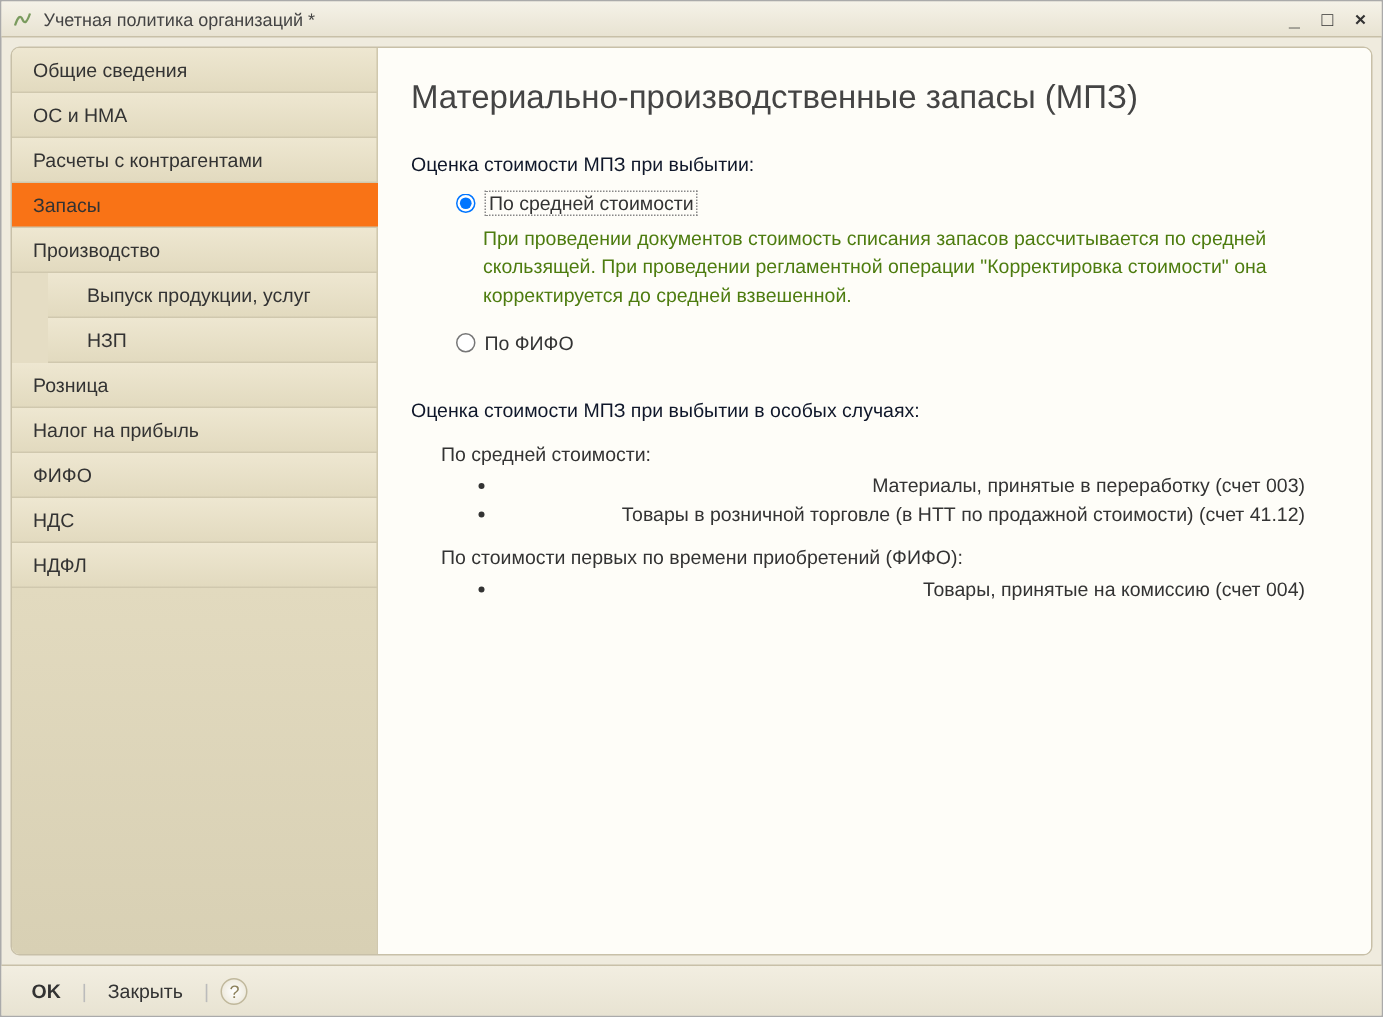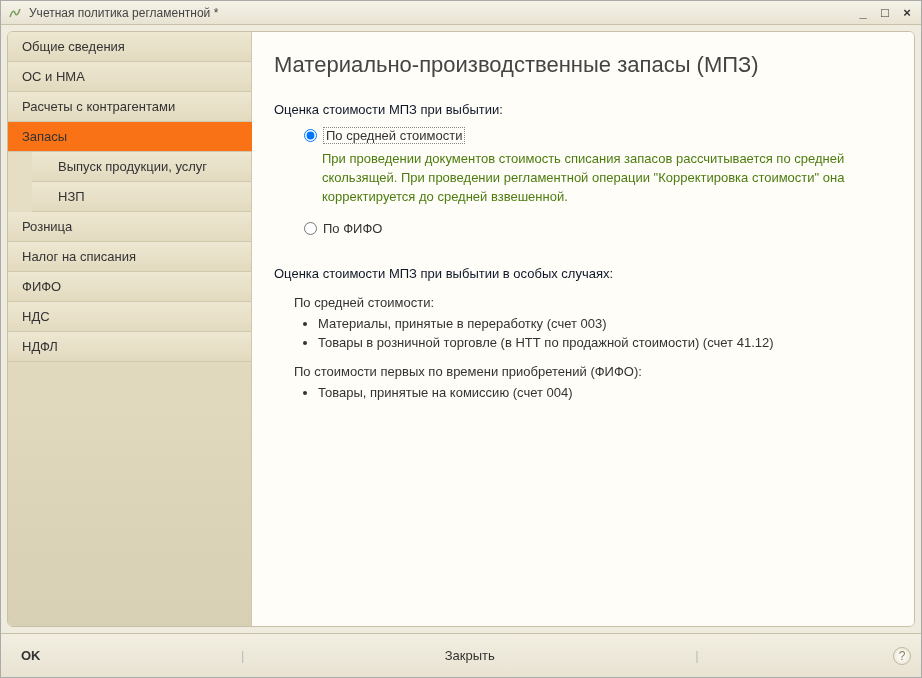--- a/index.html
+++ b/index.html
@@ -132,28 +132,29 @@
     margin-top: 30px;
   }
   .sub-heading {
     margin: 14px 0 6px 20px;
   }
   ul.bullets {
     margin: 4px 0 10px 44px;
     padding: 0;
   }
   ul.bullets li {
-    margin: 4px 0;
+    margin: 4px 16px;
     list-style: disc;
+    text-align: right;
   }
   .footer {
-    height: 44px;
+    height: 34px;
     display: flex;
     align-items: center;
-    justify-content: space-between;
+    justify-content: flex-start;
     padding: 0 10px;
     gap: 4px;
     border-top: 1px solid #c8c0a8;
     background: linear-gradient(#f2eee1, #e8e3d2);
   }
   .footer-btn {
     padding: 3px 10px;
     font-size: 13px;
     background: transparent;
     border: none;
@@ -178,40 +179,41 @@
 <body>
 
 <div class="window">
 
   <div class="titlebar">
     <span class="titlebar-icon">
       <svg width="14" height="14" viewBox="0 0 14 14">
           <path d="M2 11 Q5 2 7 7 Q9 12 12 3" stroke="#7a9b5e" stroke-width="1.5" fill="none"></path>
         </svg>
     </span>
-    <span class="titlebar-text">Учетная политика регламентной *</span>
+    <span class="titlebar-text">Учетная политика организаций *</span>
     <div class="titlebar-controls">
       <span class="titlebar-btn">_</span>
       <span class="titlebar-btn">□</span>
       <span class="titlebar-btn">×</span>
     </div>
   </div>
 
   <div class="content-area">
     <div class="inner-panel">
 
       <div class="sidebar">
         <div class="sidebar-item"><span>Общие сведения</span></div>
         <div class="sidebar-item"><span>ОС и НМА</span></div>
         <div class="sidebar-item"><span>Расчеты с контрагентами</span></div>
         <div class="sidebar-item active"><span>Запасы</span></div>
+        <div class="sidebar-item"><span>Производство</span></div>
         <div class="sidebar-item sub"><span>Выпуск продукции, услуг</span></div>
         <div class="sidebar-item sub"><span>НЗП</span></div>
         <div class="sidebar-item"><span>Розница</span></div>
-        <div class="sidebar-item"><span>Налог на списания</span></div>
+        <div class="sidebar-item"><span>Налог на прибыль</span></div>
         <div class="sidebar-item"><span>ФИФО</span></div>
         <div class="sidebar-item"><span>НДС</span></div>
         <div class="sidebar-item"><span>НДФЛ</span></div>
         <div class="sidebar-spacer"></div>
       </div>
 
       <div class="main">
         <h1>Материально-производственные запасы (МПЗ)</h1>
 
         <div class="section-label">Оценка стоимости МПЗ при выбытии:</div>

